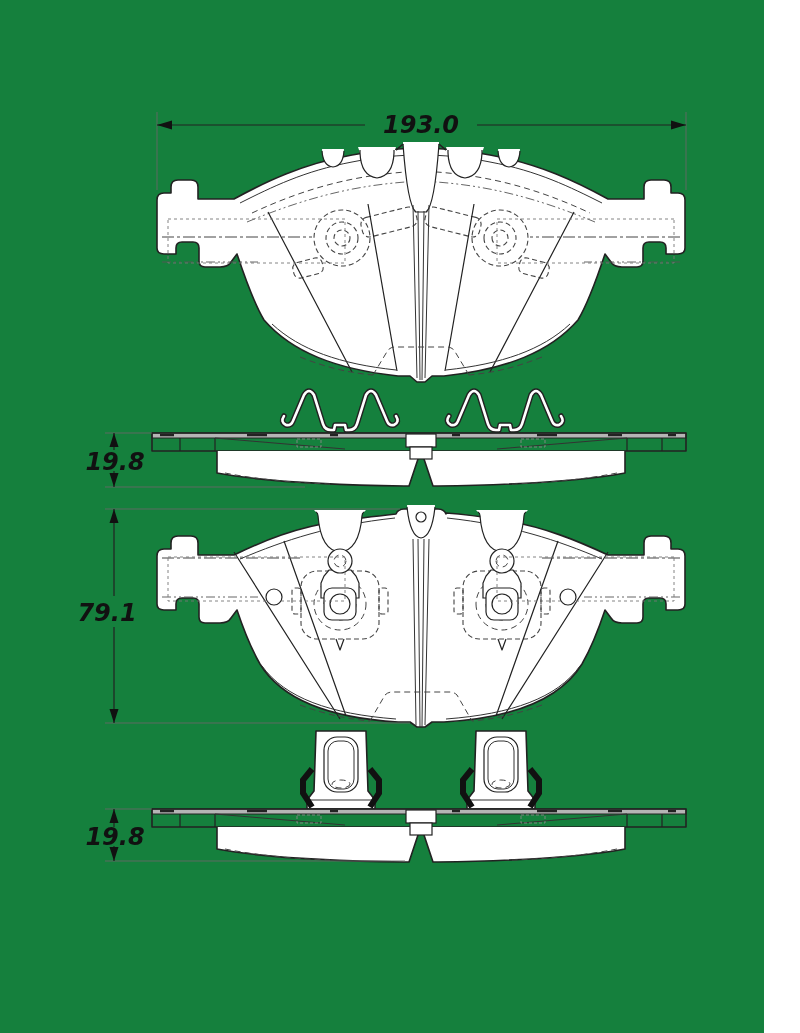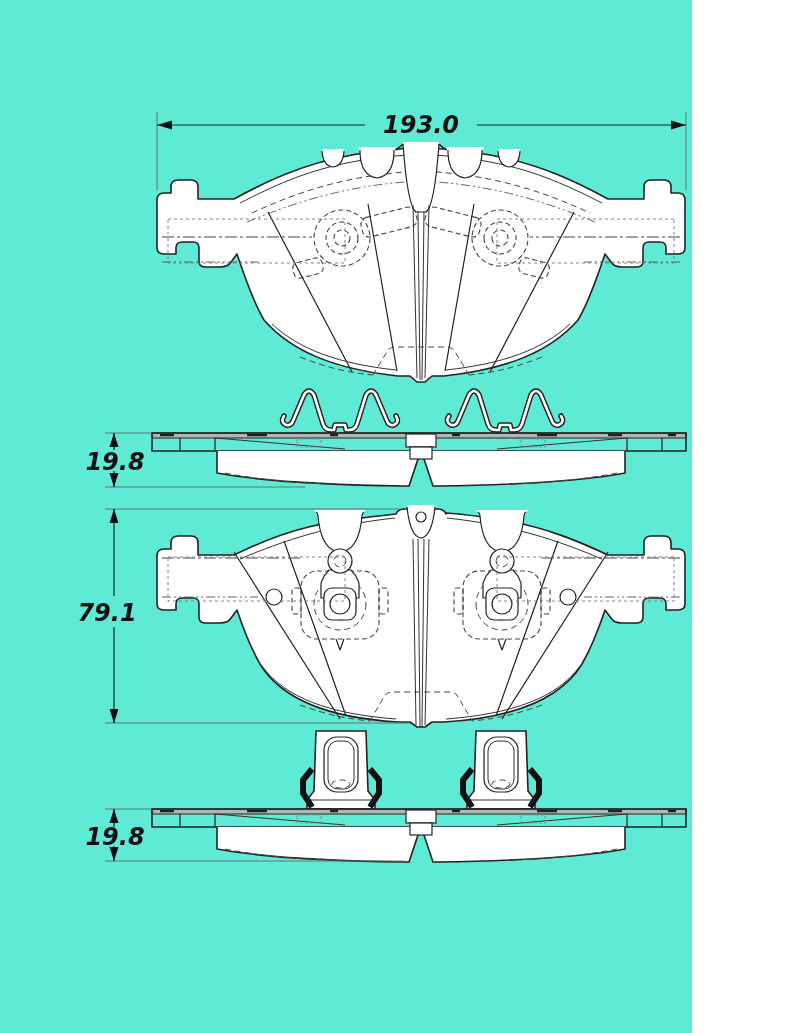--- a/index.html
+++ b/index.html
@@ -1,16 +1,16 @@
 <!DOCTYPE html>
 <html><head>
 <meta charset="utf-8">
 <style>
   html,body{margin:0;padding:0;background:#fff;}
-  .canvas{width:692px;height:1033px;background:#5eead4;position:relative;font-family:"DejaVu Sans",sans-serif;}
+  .canvas{width:764px;height:1033px;background:#15803d;position:relative;font-family:"DejaVu Sans",sans-serif;}
   svg{display:block;}
   .ln  {stroke:#222;stroke-width:1.6;fill:none;stroke-linejoin:round;}
   .lnf {stroke:#222;stroke-width:1.6;fill:#fff;stroke-linejoin:round;}
   .ln2 {stroke:#222;stroke-width:1.2;fill:none;stroke-linejoin:round;}
   .ln2f{stroke:#222;stroke-width:1.2;fill:#fff;}
   .ln3 {stroke:#333;stroke-width:1;fill:none;}
   .nf  {fill:#fff;stroke:none;}
   .dash   {stroke:#444;stroke-width:1.1;fill:none;stroke-dasharray:5 3;}
   .dash2  {stroke:#444;stroke-width:1;fill:none;stroke-dasharray:6 4;}
   .dash3  {stroke:#777;stroke-width:.9;fill:none;stroke-dasharray:3 3;}

